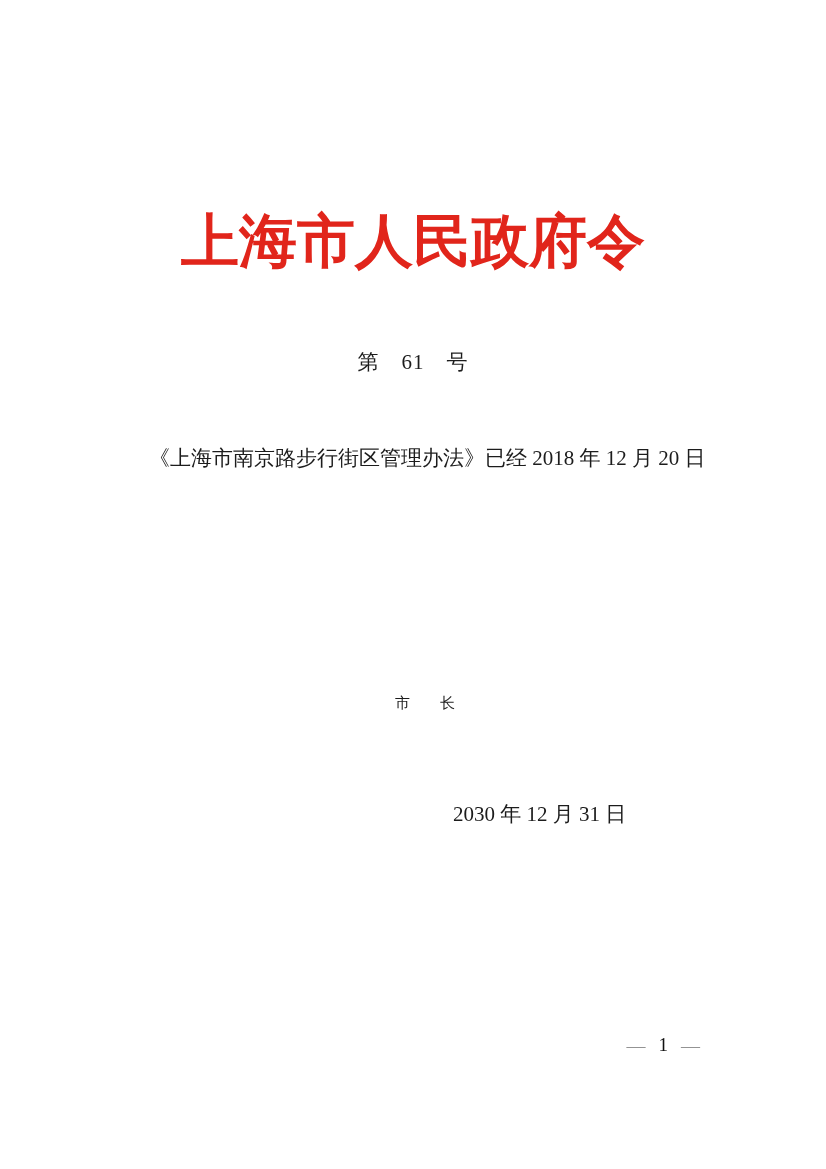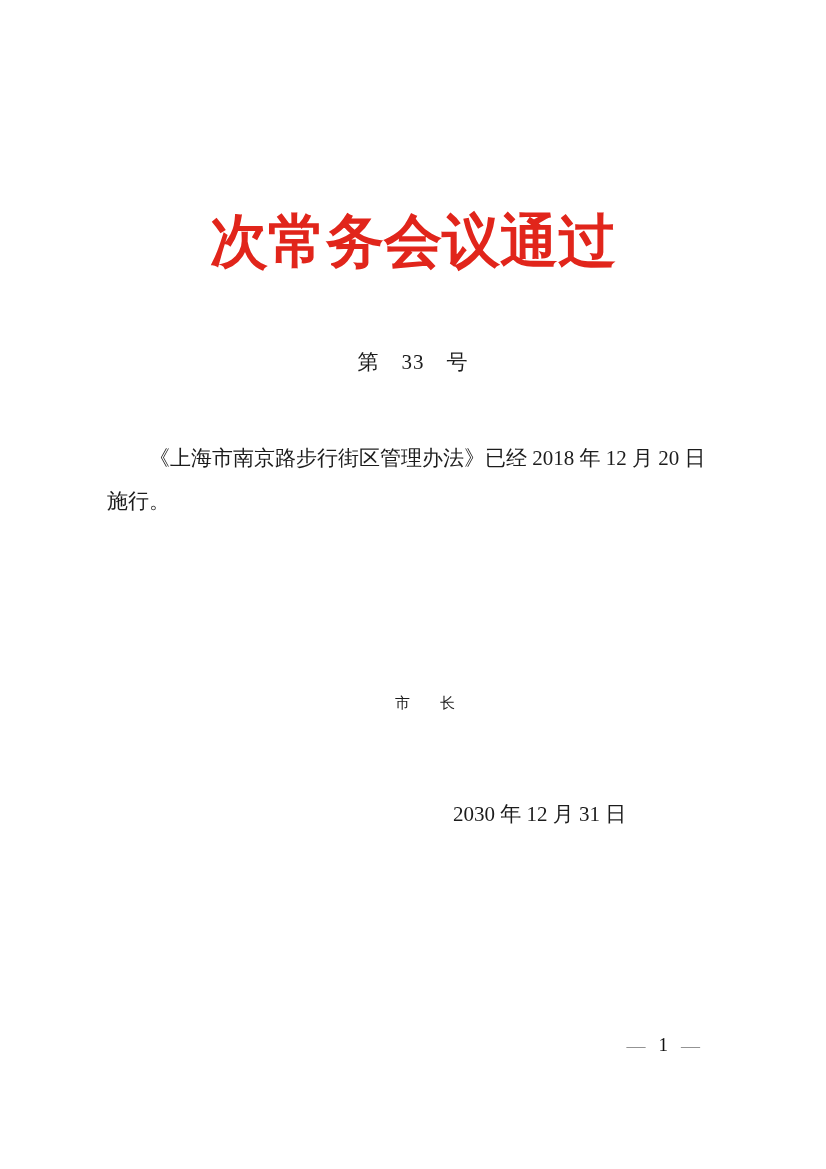--- a/index.html
+++ b/index.html
@@ -90,27 +90,26 @@
   }
   .page-num .num {
     color: #111111;
   }
 </style>
 </head>
 <body>
 
 <div class="page">
 
-  <h1 class="doc-title">次常务会议通过</h1>
+  <h1 class="doc-title">上海市人民政府令</h1>
 
-  <div class="order-no">第　33　号</div>
+  <div class="order-no">第　61　号</div>
 
   <div class="body-block">
     <div class="body-line indent">《上海市南京路步行街区管理办法》已经 2018 年 12 月 20 日</div>
-    <div class="body-line">施行。</div>
   </div>
 
   <div class="signer">市　　长</div>
 
   <div class="issue-date">2030 年 12 月 31 日</div>
 
   <div class="page-num">
     <span class="dash">—</span>
     <span class="num">1</span>
     <span class="dash">—</span>

